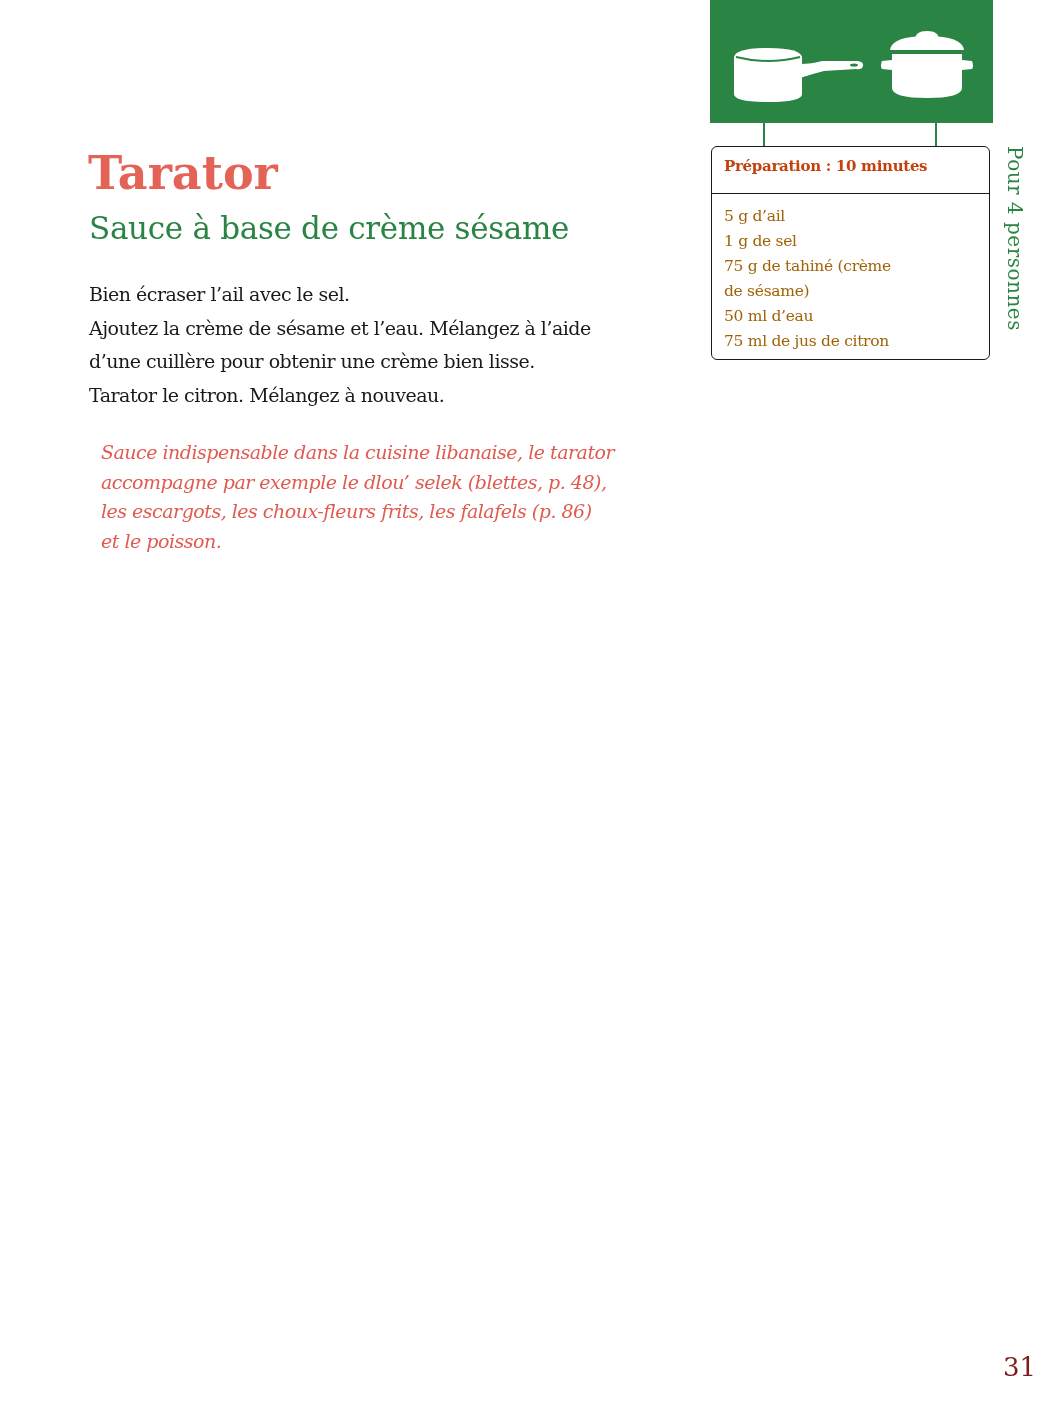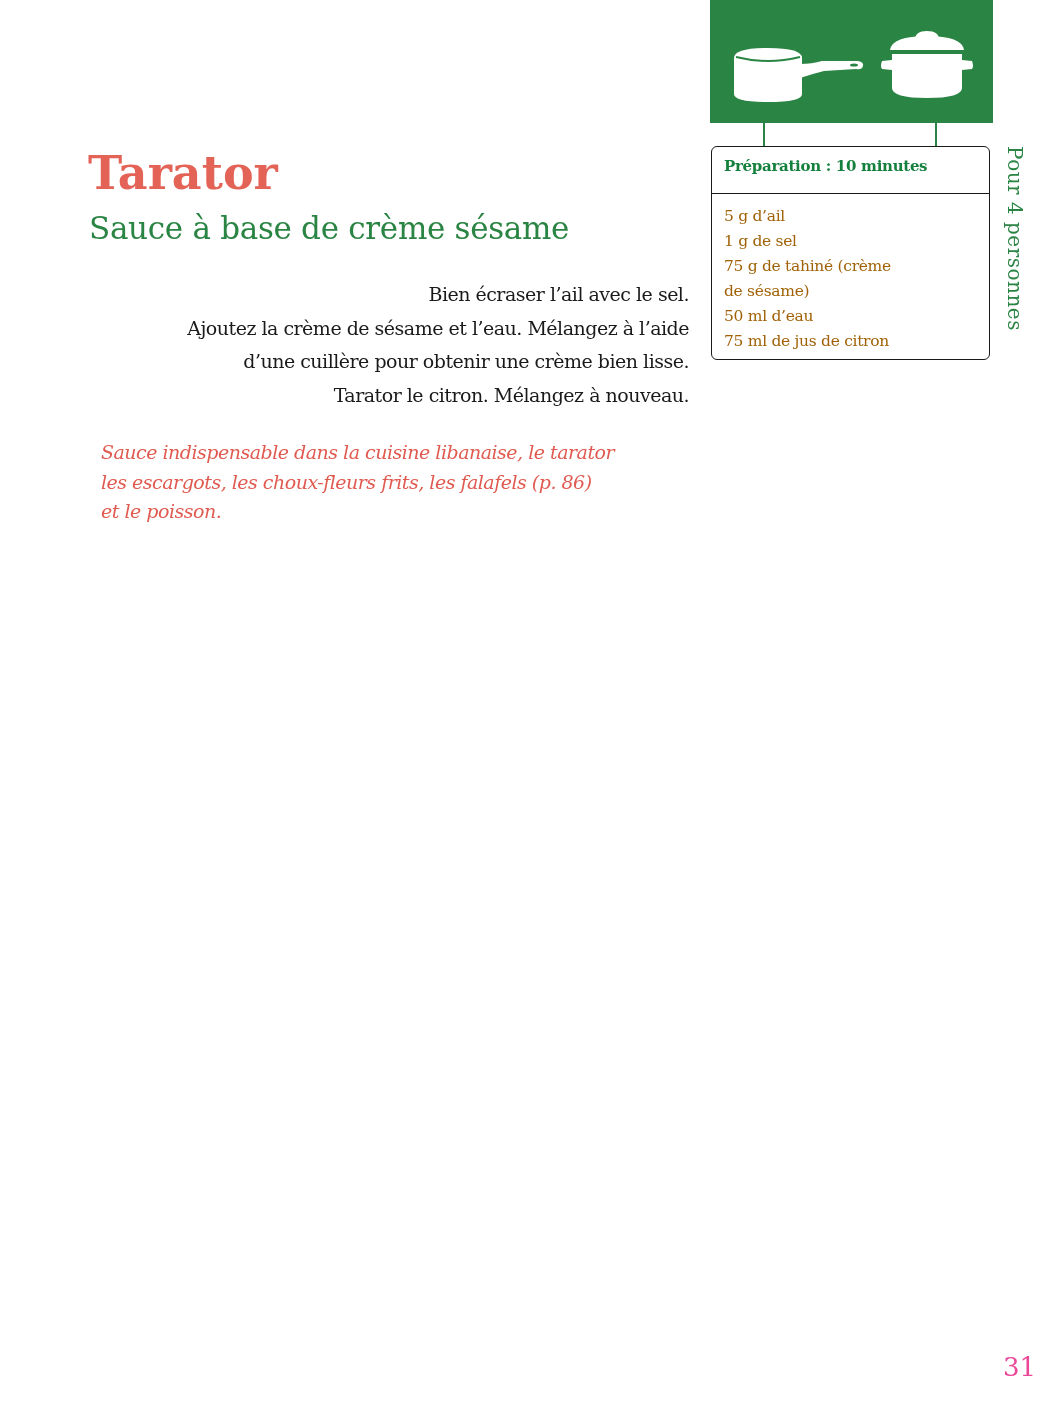--- a/index.html
+++ b/index.html
@@ -43,21 +43,21 @@
       position: absolute;
       left: 89px;
       top: 278px;
       width: 600px;
       font-family: "DejaVu Serif", serif;
       font-size: 19px;
       line-height: 33.5px;
       color: #1a1a1a;
       letter-spacing: -0.5px;
     }
-    .steps div { white-space: nowrap; text-align: right; }
+    .steps div { white-space: nowrap; }
     .note {
       position: absolute;
       left: 89px;
       top: 438px;
       width: 600px;
       font-family: "DejaVu Serif", serif;
       font-style: italic;
       font-size: 19px;
       line-height: 29.5px;
       color: #e05a50;
@@ -99,21 +99,21 @@
       background: #ffffff;
     }
     .prep-time {
       position: absolute;
       left: 12px;
       top: 8px;
       font-family: "DejaVu Serif", serif;
       font-weight: bold;
       font-size: 15px;
       line-height: 22px;
-      color: #15803d;
+      color: #c2410c;
       white-space: nowrap;
       letter-spacing: -0.3px;
       text-align: right;
     }
     .info-divider {
       position: absolute;
       left: -1px;
       right: -1px;
       top: 46px;
       height: 0;
@@ -144,38 +144,39 @@
       letter-spacing: 0.5px;
     }
 
     .page-number {
       position: absolute;
       right: 27px;
       top: 1352px;
       font-family: "DejaVu Serif", serif;
       font-size: 26px;
       line-height: 30px;
-      color: #ec4899;
+      color: #7f1d1d;
     }
   </style>
 </head>
 <body>
 
 <h1 class="title">Tarator</h1>
 <h2 class="subtitle">Sauce à base de crème sésame</h2>
 
 <div class="steps">
   <div>Bien écraser l’ail avec le sel.</div>
   <div>Ajoutez la crème de sésame et l’eau. Mélangez à l’aide</div>
   <div>d’une cuillère pour obtenir une crème bien lisse.</div>
   <div>Tarator le citron. Mélangez à nouveau.</div>
 </div>
 
 <div class="note">
   <div>Sauce indispensable dans la cuisine libanaise, le tarator</div>
+  <div>accompagne par exemple le dlou’ selek (blettes, p. 48),</div>
   <div>les escargots, les choux-fleurs frits, les falafels (p. 86)</div>
   <div>et le poisson.</div>
 </div>
 
 <div class="equipment-panel">
 
   <svg style="left:22px; top:44px;" width="135" height="60" viewBox="0 0 135 60">
     <path d="M2 14 Q2 4 36 4 Q70 4 70 14 L70 50 Q70 58 36 58 Q2 58 2 50 Z" fill="#ffffff"></path>
     <path d="M4 13 Q36 21 68 13" stroke="#2a8443" stroke-width="2" fill="none"></path>
     <path d="M68 20 Q80 20 90 17 L126 17 Q132 18 131 22 Q130 26 124 25 L92 27 Q80 30 68 34 Z" fill="#ffffff"></path>

